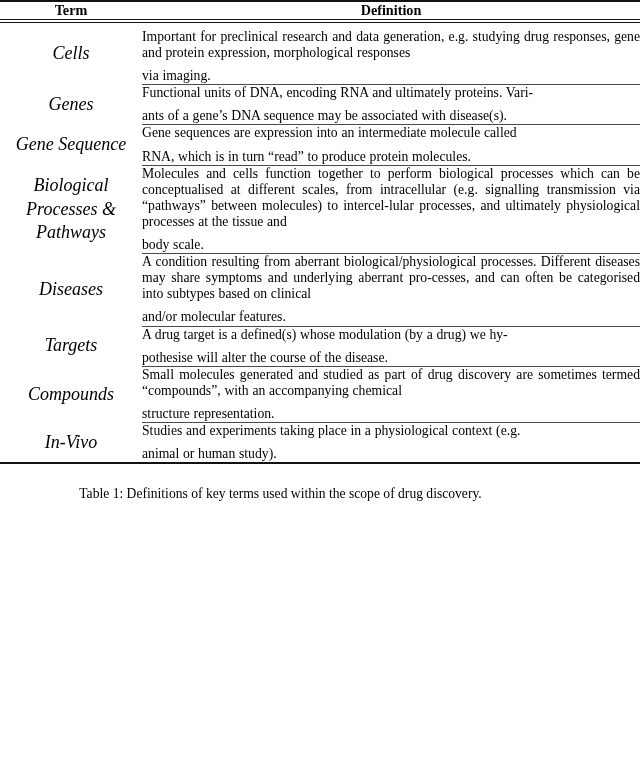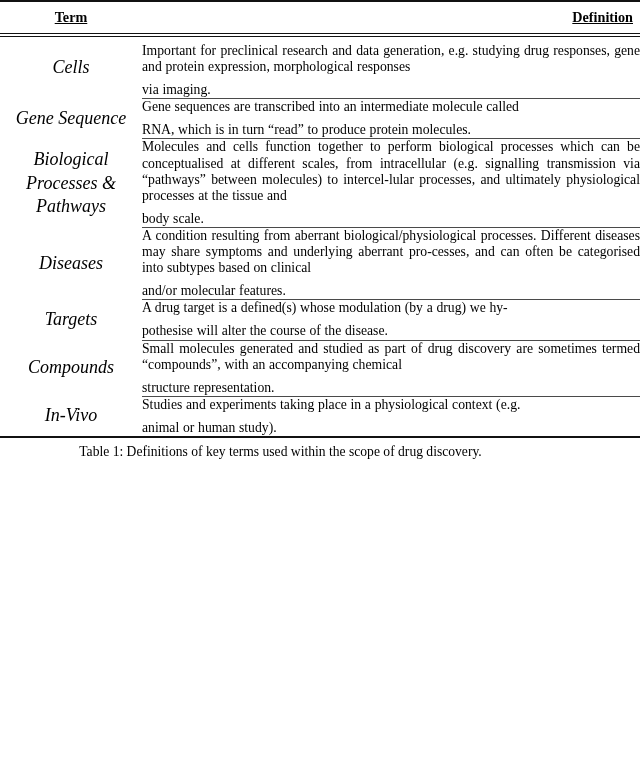--- a/index.html
+++ b/index.html
@@ -55,35 +55,34 @@
   
   .rule-bottom {
     height: 0;
     border-top: 2.1px solid #111;
     width: 640px;
   }
 
   col.c-term { width: 142px; }
   col.c-def  { width: 498px; }
   .hdr-row td {
-    padding: 7px;
+    padding: 0;
     border: 0;
     vertical-align: bottom;
-    text-decoration: underline;
   }
   .hdr-term {
     font-weight: bold;
     font-size: 14.2px;
     text-align: center;
     padding: 8px 0 11px 0;
   }
   .hdr-def {
     font-weight: bold;
     font-size: 14.2px;
-    text-align: right;
+    text-align: center;
     padding: 8px 0 11px 10px;
   }
 
   
   tbody tr.drow > td {
     padding: 0;
     vertical-align: middle;
   }
 
   td.term {
@@ -119,21 +118,21 @@
     margin-top: 7px;
     text-align: center;
   }
 
   
   .caption {
     width: 561px;
     text-align: center;
     font-size: 13.6px;
     line-height: 1.2;
-    padding-top: 6px;
+    padding-top: 22px;
   }
 </style>
 </head>
 <body>
 
 <div class="page">
 
   <div class="table-wrap">
 
     <div class="rule-top"></div>
@@ -162,25 +161,32 @@
       <tbody>
 
         <tr class="drow">
           <td class="term">Cells</td>
           <td class="def">
             <p>Important for preclinical research and data generation, e.g. studying drug responses, gene and protein expression, morphological responses</p>
             <p class="tail">via imaging.</p>
           </td>
         </tr>
 
+        <tr class="drow">
+          <td class="term">Genes</td>
+          <td class="def">
+            <p>Functional units of DNA, encoding RNA and ultimately proteins. Vari-</p>
+            <p class="tail">ants of a gene’s DNA sequence may be associated with disease(s).</p>
+          </td>
+        </tr>
 
         <tr class="drow">
           <td class="term">Gene Sequence</td>
           <td class="def">
-            <p>Gene sequences are transcribed into an intermediate molecule called</p>
+            <p>Gene sequences are expression into an intermediate molecule called</p>
             <p class="tail">RNA, which is in turn “read” to produce protein molecules.</p>
           </td>
         </tr>
 
 
         <tr class="drow">
           <td class="term">Biological Processes &amp; Pathways</td>
           <td class="def">
             <p>Molecules and cells function together to perform biological processes which can be conceptualised at different scales, from intracellular (e.g. signalling transmission via “pathways” between molecules) to intercel-lular processes, and ultimately physiological processes at the tissue and</p>
             <p class="tail">body scale.</p>

